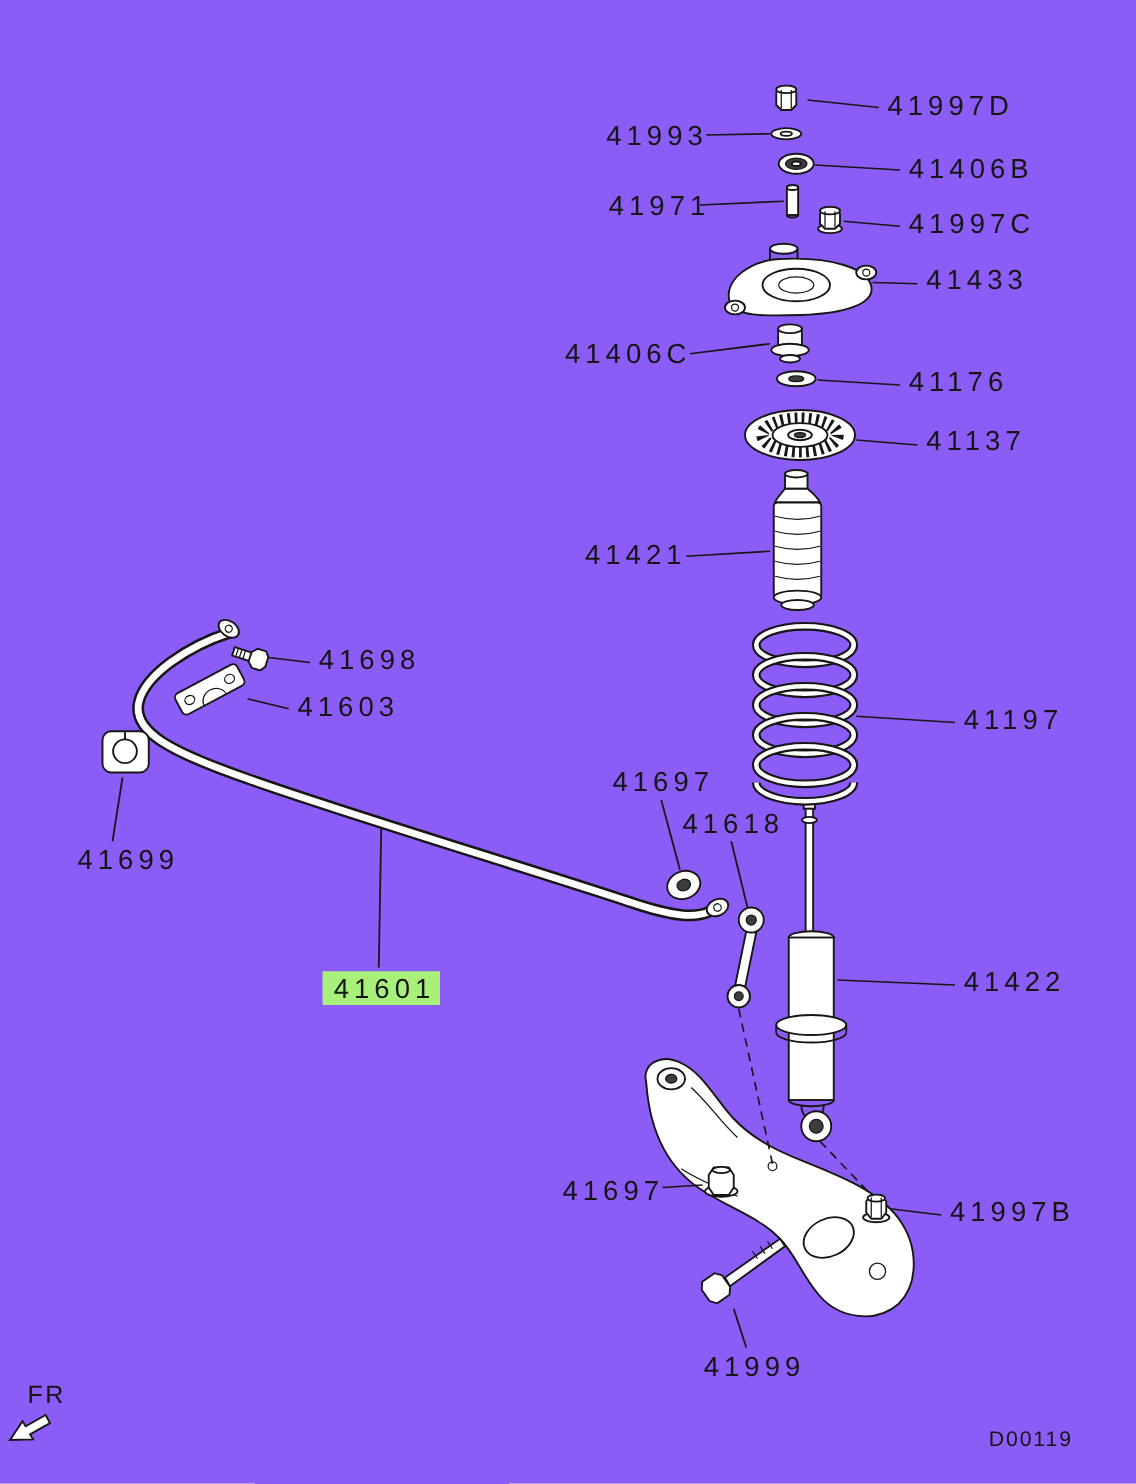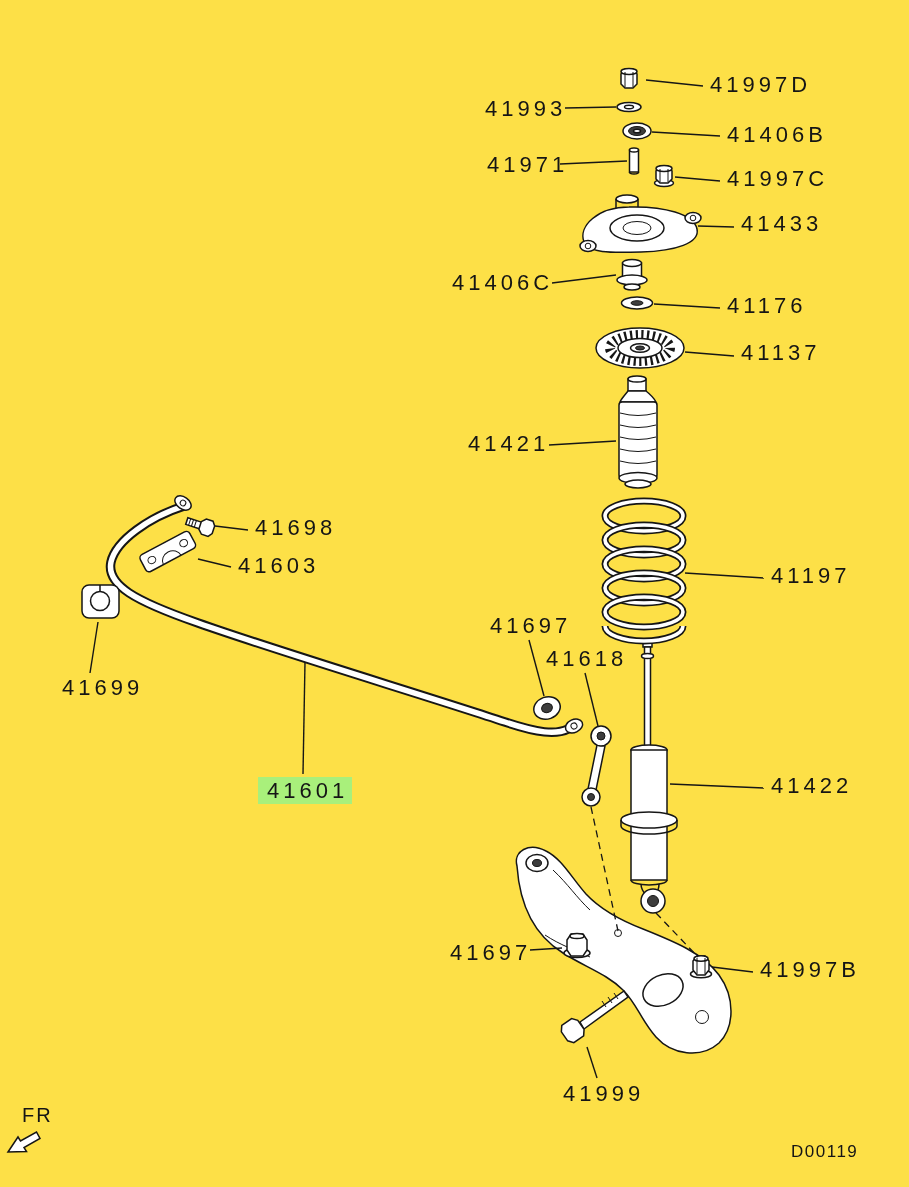--- a/index.html
+++ b/index.html
@@ -1,16 +1,16 @@
 <!DOCTYPE html>
 <html><head>
 <meta charset="utf-8">
 <style>
   html,body{margin:0;padding:0;background:#ffffff}
-  .canvas{position:relative;width:909px;height:1187px;background:#fde047;font-family:"Liberation Sans",sans-serif;overflow:hidden}
+  .canvas{position:relative;width:909px;height:1187px;background:#8b5cf6;font-family:"Liberation Sans",sans-serif;overflow:hidden}
   svg{position:absolute;left:0;top:0}
   .part-label{font-family:"Liberation Sans",sans-serif;font-size:22px;letter-spacing:4px;fill:#151515}
   .code-label{font-family:"Liberation Sans",sans-serif;font-size:17px;letter-spacing:1.5px;fill:#151515}
   .fr-label{font-family:"Liberation Sans",sans-serif;font-size:20px;letter-spacing:2px;fill:#151515}
   .ol{fill:#ffffff;stroke:#161616;stroke-width:1.5}
   .ln{fill:none;stroke:#161616;stroke-width:1.5}
   .thin{fill:none;stroke:#161616;stroke-width:1}
   .dk{fill:#3d3d3d;stroke:#161616;stroke-width:1}
   .leader{stroke:#161616;stroke-width:1.4;fill:none}
   .dash{stroke:#161616;stroke-width:1.3;fill:none;stroke-dasharray:7 5}

